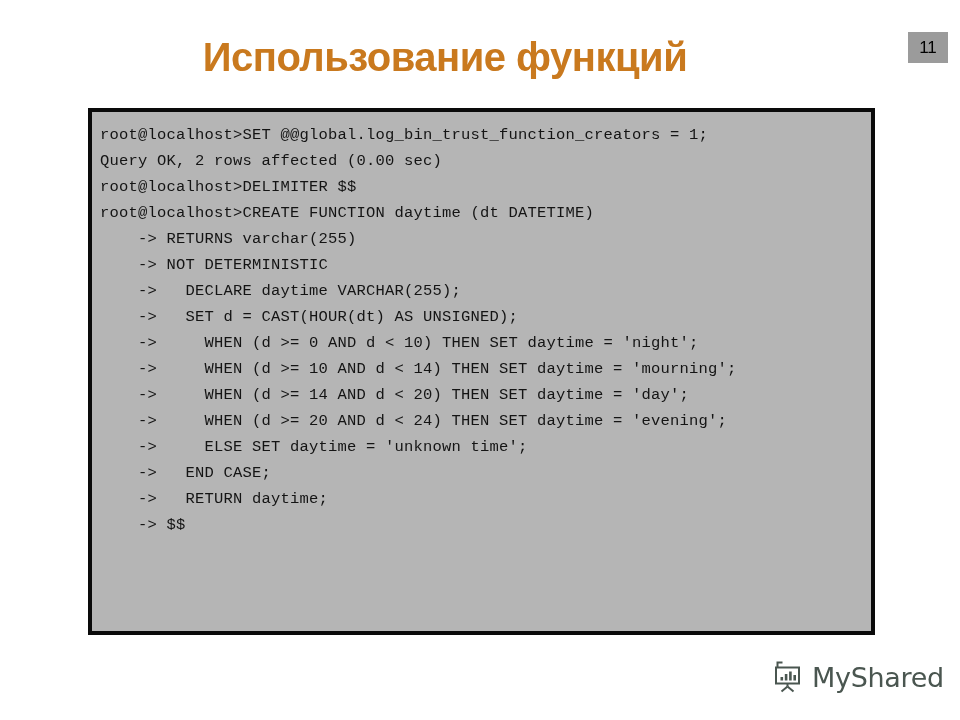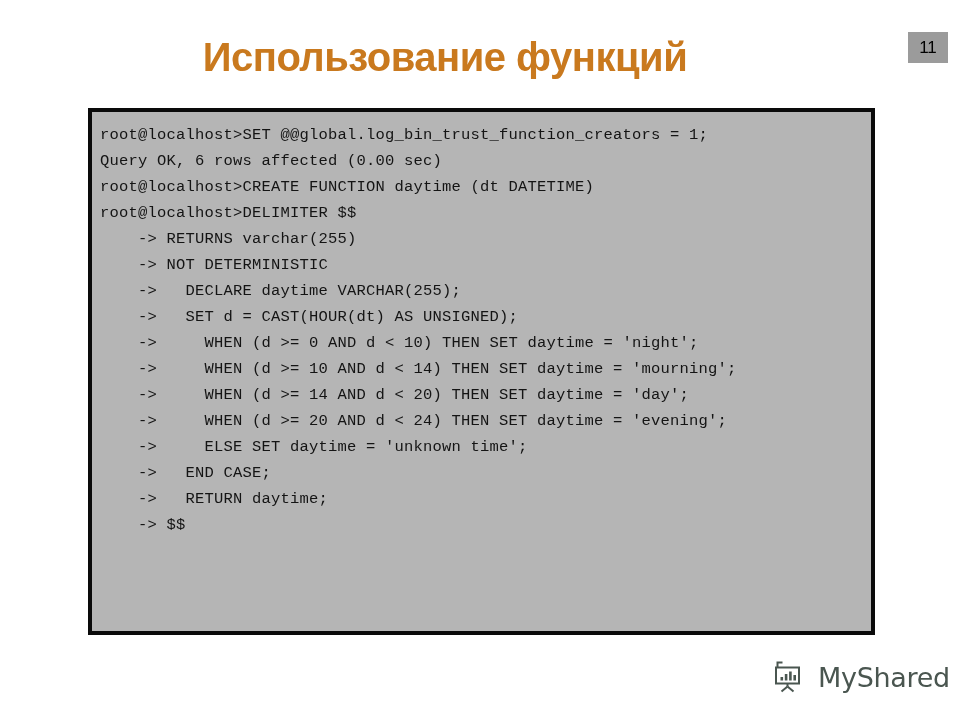--- a/index.html
+++ b/index.html
@@ -86,21 +86,21 @@
     height: 26px;
   }
 
   
   .logo {
     position: absolute;
     left: 771px;
     top: 660px;
     display: flex;
     align-items: center;
-    gap: 13px;
+    gap: 7px;
   }
   .logo-icon {
     width: 34px;
     height: 34px;
     display: block;
   }
   .logo-text {
     font-family: "DejaVu Sans", sans-serif;
     font-size: 27px;
     color: #4a5650;
@@ -113,23 +113,23 @@
 
 <div class="slide">
 
   <h1 class="slide-title">Использование функций</h1>
 
   <div class="page-badge">11</div>
 
   <div class="code-box">
     <div class="code-inner">
         <div class="code-line">root@localhost&gt;SET @@global.log_bin_trust_function_creators = 1;</div>
-        <div class="code-line">Query OK, 6 rows affected (0.00 sec)</div>
+        <div class="code-line">Query OK, 2 rows affected (0.00 sec)</div>
+        <div class="code-line">root@localhost&gt;DELIMITER $$</div>
         <div class="code-line">root@localhost&gt;CREATE FUNCTION daytime (dt DATETIME)</div>
-        <div class="code-line">root@localhost&gt;DELIMITER $$</div>
         <div class="code-line">    -&gt; RETURNS varchar(255)</div>
         <div class="code-line">    -&gt; NOT DETERMINISTIC</div>
         <div class="code-line">    -&gt;   DECLARE daytime VARCHAR(255);</div>
         <div class="code-line">    -&gt;   SET d = CAST(HOUR(dt) AS UNSIGNED);</div>
         <div class="code-line">    -&gt;     WHEN (d &gt;= 0 AND d &lt; 10) THEN SET daytime = 'night';</div>
         <div class="code-line">    -&gt;     WHEN (d &gt;= 10 AND d &lt; 14) THEN SET daytime = 'mourning';</div>
         <div class="code-line">    -&gt;     WHEN (d &gt;= 14 AND d &lt; 20) THEN SET daytime = 'day';</div>
         <div class="code-line">    -&gt;     WHEN (d &gt;= 20 AND d &lt; 24) THEN SET daytime = 'evening';</div>
         <div class="code-line">    -&gt;     ELSE SET daytime = 'unknown time';</div>
         <div class="code-line">    -&gt;   END CASE;</div>

